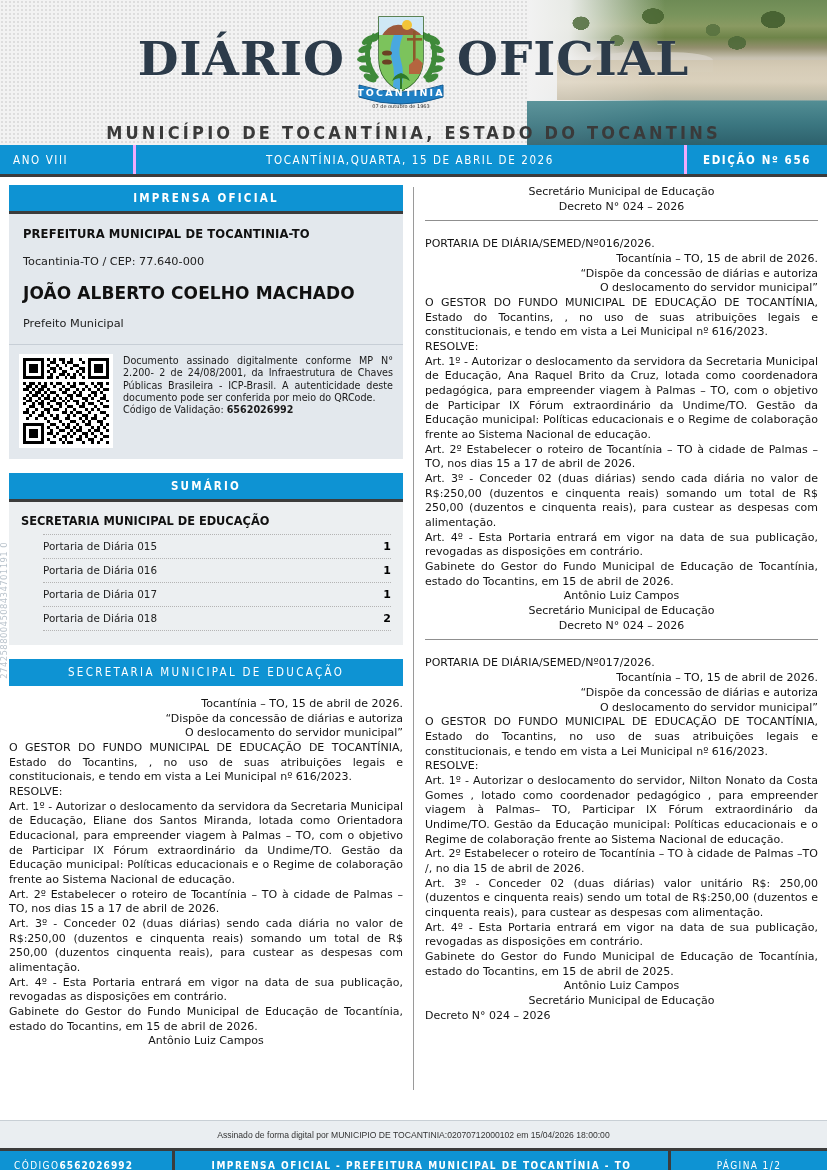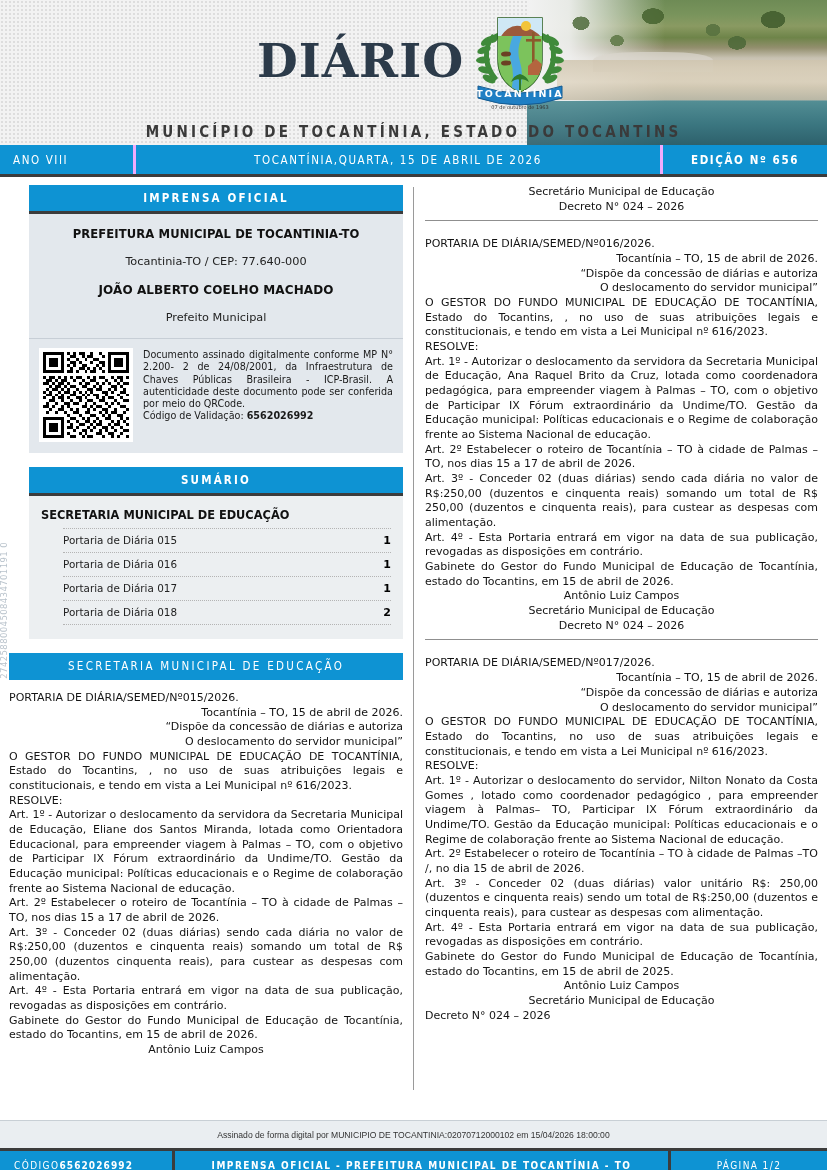--- a/index.html
+++ b/index.html
@@ -93,21 +93,21 @@
     font-weight: 700;
     color: #2c3b4a;
     letter-spacing: 1px;
     line-height: .95;
     text-shadow: 0 1px 0 rgba(255,255,255,.5);
   }
   .logo-word.right { color: #2c3b4a; }
   .crest { width: 100px; height: 106px; flex: 0 0 auto; }
   .masthead-sub {
     margin-top: 9px;
-    font-size: 15px;
+    font-size: 18px;
     letter-spacing: 3.2px;
     font-weight: 600;
     color: #3a3a3a;
     font-family: "DejaVu Sans Condensed", "DejaVu Sans", sans-serif;
     text-align: center;
   }
 
   
   .banner {
     display: flex;
@@ -122,21 +122,21 @@
     color: #ffffff;
     display: flex;
     align-items: center;
     font-size: 11.5px;
     letter-spacing: 1.6px;
     font-family: "DejaVu Sans Condensed", "DejaVu Sans", sans-serif;
   }
   .banner .ano { width: 133px; padding-left: 13px; }
   .banner .date { flex: 1; justify-content: center; }
   .banner .date b { font-weight: 400; letter-spacing: 1.6px; }
-  .banner .edicao { width: 164px; justify-content: center; font-weight: 700; }
+  .banner .edicao { width: 140px; justify-content: center; font-weight: 700; }
   .banner-bottom-rule { height: 3px; background: #3c3c3c; }
 
   
   .body-area {
     position: relative;
     display: flex;
     width: 827px;
     height: 943px;
     padding: 8px 9px 0 9px;
     gap: 0;
@@ -155,44 +155,44 @@
     letter-spacing: .4px;
     writing-mode: vertical-rl;
     transform: rotate(180deg);
     font-family: "DejaVu Sans", sans-serif;
     white-space: nowrap;
     z-index: 5;
     pointer-events: none;
   }
 
   
-  .box { margin-bottom: 14px; margin-left: 20px; }
+  .box { margin-bottom: 14px; }
   .box-title {
     background: #0e93d3;
     color: #fff;
     text-align: center;
     font-size: 11.5px;
     font-weight: 700;
     letter-spacing: 2.2px;
     padding: 6px 0 6px;
     font-family: "DejaVu Sans Condensed", "DejaVu Sans", sans-serif;
     border-bottom: 3px solid #3c3c3c;
   }
   .box-body {
     background: #e3e8ed;
     padding: 13px 14px 14px;
-    text-align: center;
+    text-align: left;
   }
   .org-name {
     font-size: 11.6px; font-weight: 700; color: #111;
     margin-bottom: 14px; letter-spacing: .1px;
   }
   .org-line { font-size: 11.3px; color: #222; margin-bottom: 15px; }
   .org-person {
-    font-size: 12px; font-weight: 700; color: #111;
+    font-size: 17px; font-weight: 700; color: #111;
     margin-bottom: 14px; letter-spacing: .1px;
   }
   .org-role { font-size: 11.3px; color: #222; }
 
   
   .sig-strip {
     background: #e3e8ed;
     border-top: 1px solid #c7ced6;
     display: flex;
     align-items: flex-start;
@@ -353,20 +353,21 @@
                 <path d="M50 66 q-7 2 -9 8 q6 -4 9 -2 q3 -2 9 2 q-2 -6 -9 -8 z"></path>
                 <rect x="49" y="70" width="2" height="14"></rect>
               </g>
             </g>
 
             <path d="M8 78 q42 14 84 0 l0 12 q-42 14 -84 0 z" fill="#1f7fc4" stroke="#145a90" stroke-width="1"></path>
             <text x="50" y="89" text-anchor="middle" font-family="DejaVu Sans, sans-serif" font-size="9.5" font-weight="700" fill="#ffffff" letter-spacing="2.2">TOCANTÍNIA</text>
             <text x="50" y="101" text-anchor="middle" font-family="DejaVu Sans, sans-serif" font-size="5" fill="#333">07 de outubro de 1963</text>
           </svg>
         </span>
+        <span class="logo-word right">OFICIAL</span>
       </div>
       <div class="masthead-sub">MUNICÍPIO DE TOCANTÍNIA, ESTADO DO TOCANTINS</div>
     </div>
   </div>
 
   <div class="banner">
     <div class="cell ano">ANO VIII</div>
     <div class="cell date">
       <span>TOCANTÍNIA, </span>
         <b>QUARTA, 15 DE ABRIL DE 2026</b>
@@ -651,21 +652,20 @@
               <span class="fill"></span>
               <span class="pg">2</span>
             </li>
           </ul>
         </div>
       </div>
 
       <div class="sec-bar">SECRETARIA MUNICIPAL DE EDUCAÇÃO</div>
 
       <div class="article">
-        <p class="left">PORTARIA DE DIÁRIA/SEMED/Nº015/2026.</p>
         <p class="right">Tocantínia – TO, 15 de abril de 2026.</p>
         <p class="right">“Dispõe da concessão de diárias e autoriza</p>
         <p class="right">O deslocamento do servidor municipal”</p>
         <p>O GESTOR DO FUNDO MUNICIPAL DE EDUCAÇÃO DE TOCANTÍNIA, Estado do Tocantins, , no uso de suas atribuições legais e constitucionais, e tendo em vista a Lei Municipal nº 616/2023.</p>
         <p class="left">RESOLVE:</p>
         <p>Art. 1º - Autorizar o deslocamento da servidora da Secretaria Municipal de Educação, Eliane dos Santos Miranda, lotada como Orientadora Educacional, para empreender viagem à Palmas – TO, com o objetivo de Participar IX Fórum extraordinário da Undime/TO. Gestão da Educação municipal: Políticas educacionais e o Regime de colaboração frente ao Sistema Nacional de educação.</p>
         <p>Art. 2º Estabelecer o roteiro de Tocantínia – TO à cidade de Palmas – TO, nos dias 15 a 17 de abril de 2026.</p>
         <p>Art. 3º - Conceder 02 (duas diárias) sendo cada diária no valor de R$:250,00 (duzentos e cinquenta reais) somando um total de R$ 250,00 (duzentos cinquenta reais), para custear as despesas com alimentação.</p>
         <p>Art. 4º - Esta Portaria entrará em vigor na data de sua publicação, revogadas as disposições em contrário.</p>
         <p>Gabinete do Gestor do Fundo Municipal de Educação de Tocantínia, estado do Tocantins, em 15 de abril de 2026.</p>

